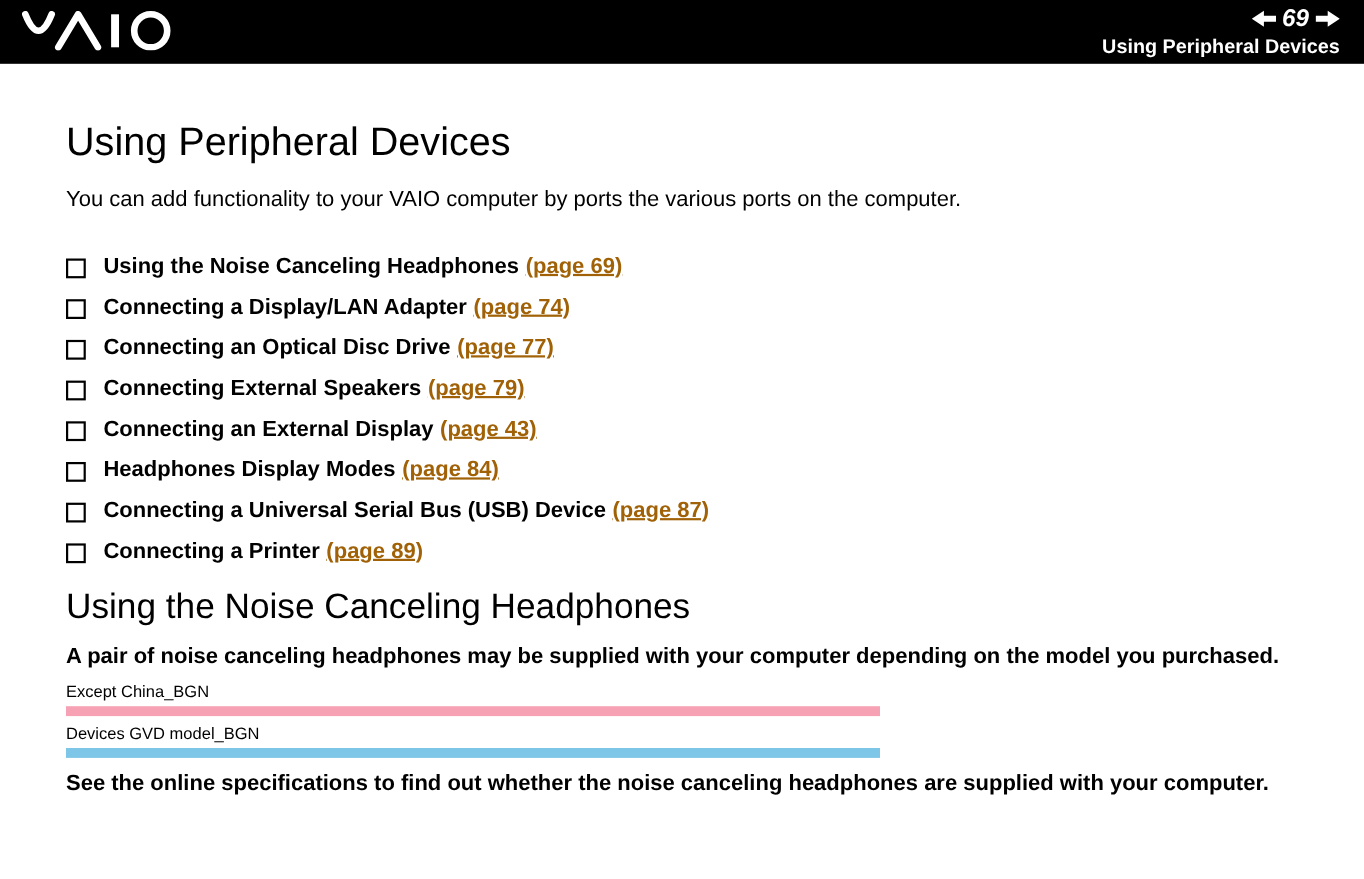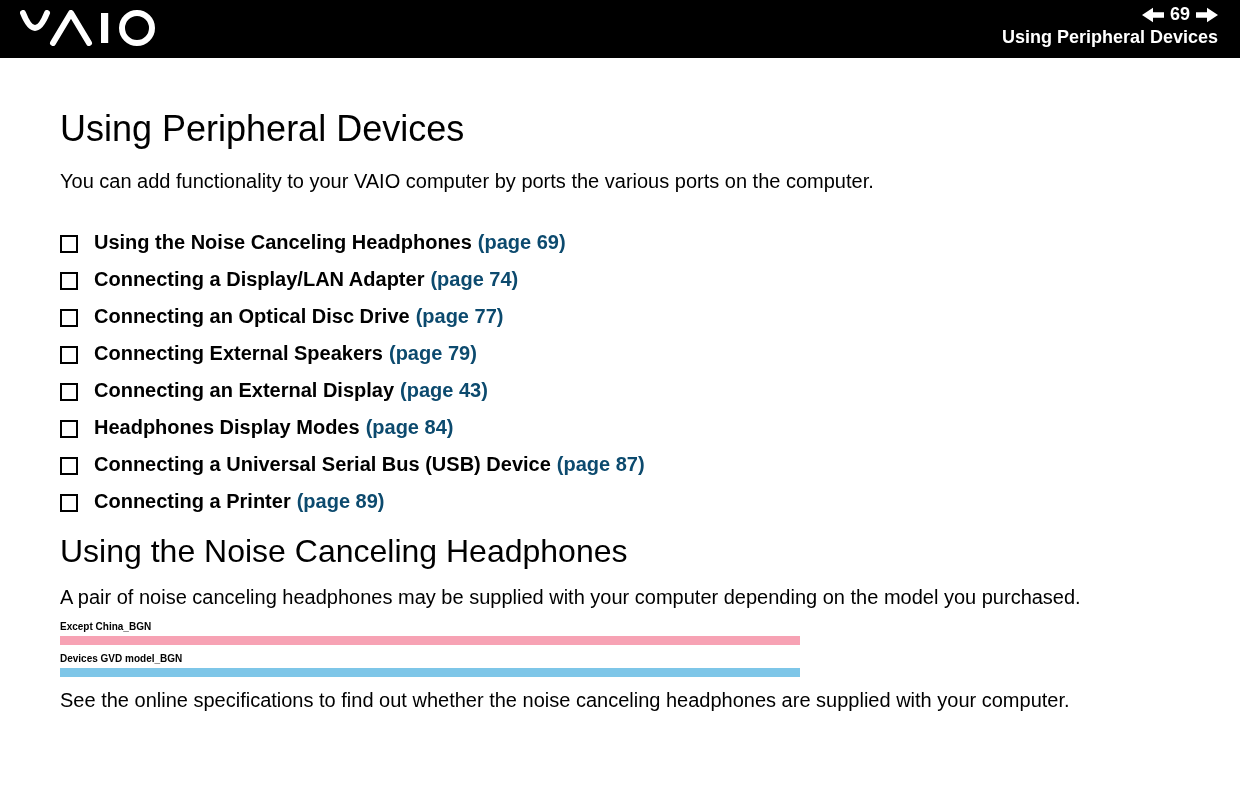--- a/index.html
+++ b/index.html
@@ -2,35 +2,35 @@
 <html><head>
 <meta charset="utf-8">
 <style>
   html,body{margin:0;padding:0;background:#fff;font-family:Arial,Helvetica,sans-serif;color:#000;}
   .page{width:1240px;min-height:799px;margin:0 auto;position:relative;}
   .header-bar{background:#000;height:58px;position:relative;color:#fff;}
   .logo{position:absolute;left:20px;top:10px;}
   .logo svg{height:36px;width:auto;display:block;}
   .header-right{position:absolute;right:22px;top:4px;text-align:right;}
   .pager{display:flex;align-items:center;justify-content:flex-end;gap:6px;margin-bottom:2px;}
-  .page-number{font-weight:bold;font-size:18px;}
+  .page-number{font-weight:bold;font-style:italic;font-size:22px;}
   .section-name{font-weight:bold;font-size:18px;}
   .nav-arrow{display:inline-flex;align-items:center;cursor:pointer;}
   .nav-arrow svg{width:22px;height:16px;}
   .content{padding:50px 60px 30px 60px;}
   h1.title{font-size:36px;font-weight:400;margin:0 0 18px 0;}
   h1.title2{font-size:32px;font-weight:400;margin:18px 0 14px 0;}
   p.intro{font-size:20px;margin:0 0 36px 0;line-height:1.35;}
-  p.body{font-size:20px;margin:0 0 10px 0;line-height:1.35;}
+  p.body{font-size:20px;margin:0 0 10px 0;line-height:1.35;font-weight:bold;}
   ul.toc{list-style:none;padding:0;margin:0 0 20px 0;}
   ul.toc li{display:flex;align-items:flex-start;margin:0 0 14px 0;}
   .bullet{display:inline-block;width:14px;height:14px;border:2px solid #000;margin-right:16px;margin-top:4px;flex-shrink:0;}
   .toc-label{font-weight:bold;font-size:20px;}
-  .toc-page{font-weight:bold;font-size:20px;color:#0c4a6e;margin-left:6px;cursor:pointer;}
-  .note-label{font-weight:bold;font-size:10px;margin:8px 0 4px 0;}
+  .toc-page{font-weight:bold;font-size:20px;color:#a16207;margin-left:6px;cursor:pointer;text-decoration:underline;}
+  .note-label{font-weight:normal;font-size:15px;margin:8px 0 4px 0;}
   .bar-pink{height:9px;width:740px;background:#f7a2b4;}
   .bar-blue{height:9px;width:740px;background:#7ec6e8;}
 </style>
 </head>
 <body>
 
 <div class="page">
   <div class="header-bar">
     <div class="logo">
       <svg viewBox="0 0 300 60" fill="none">

